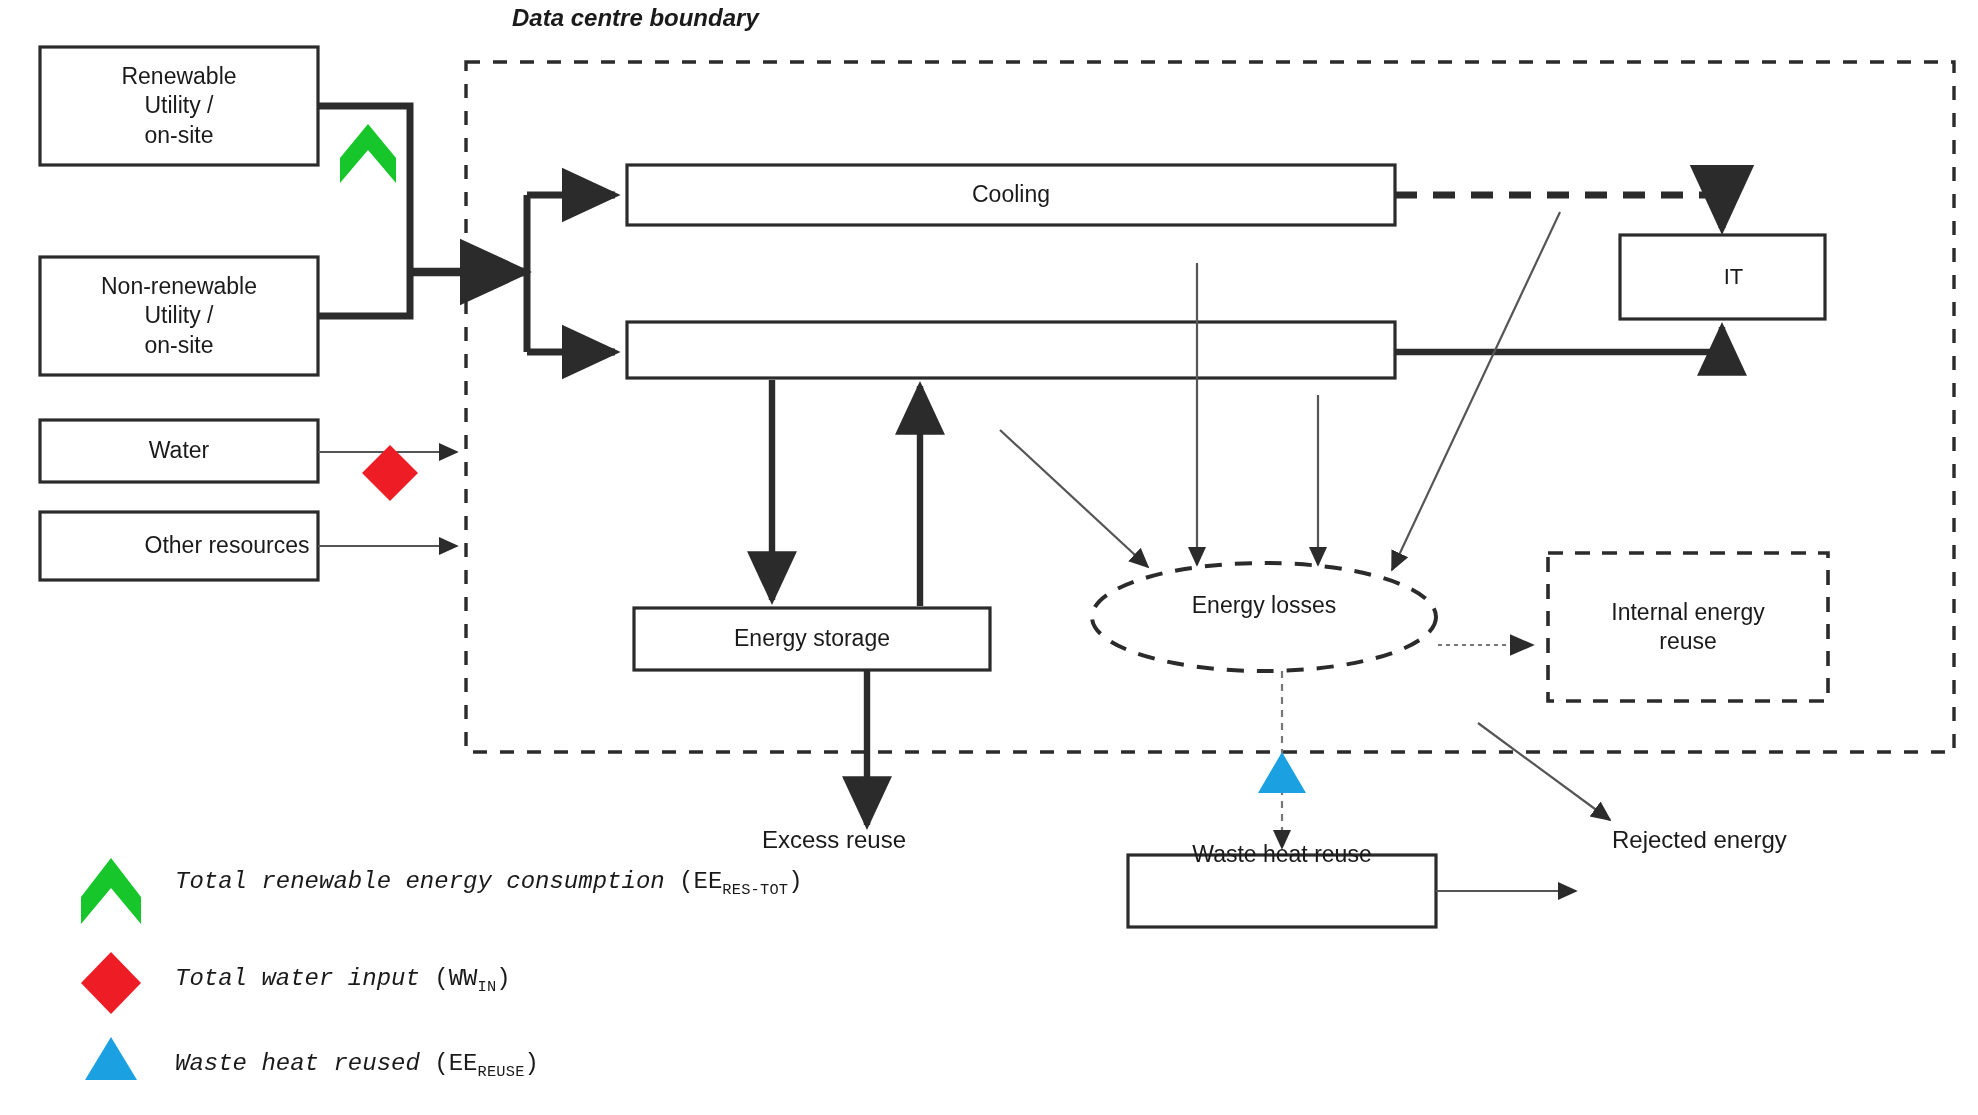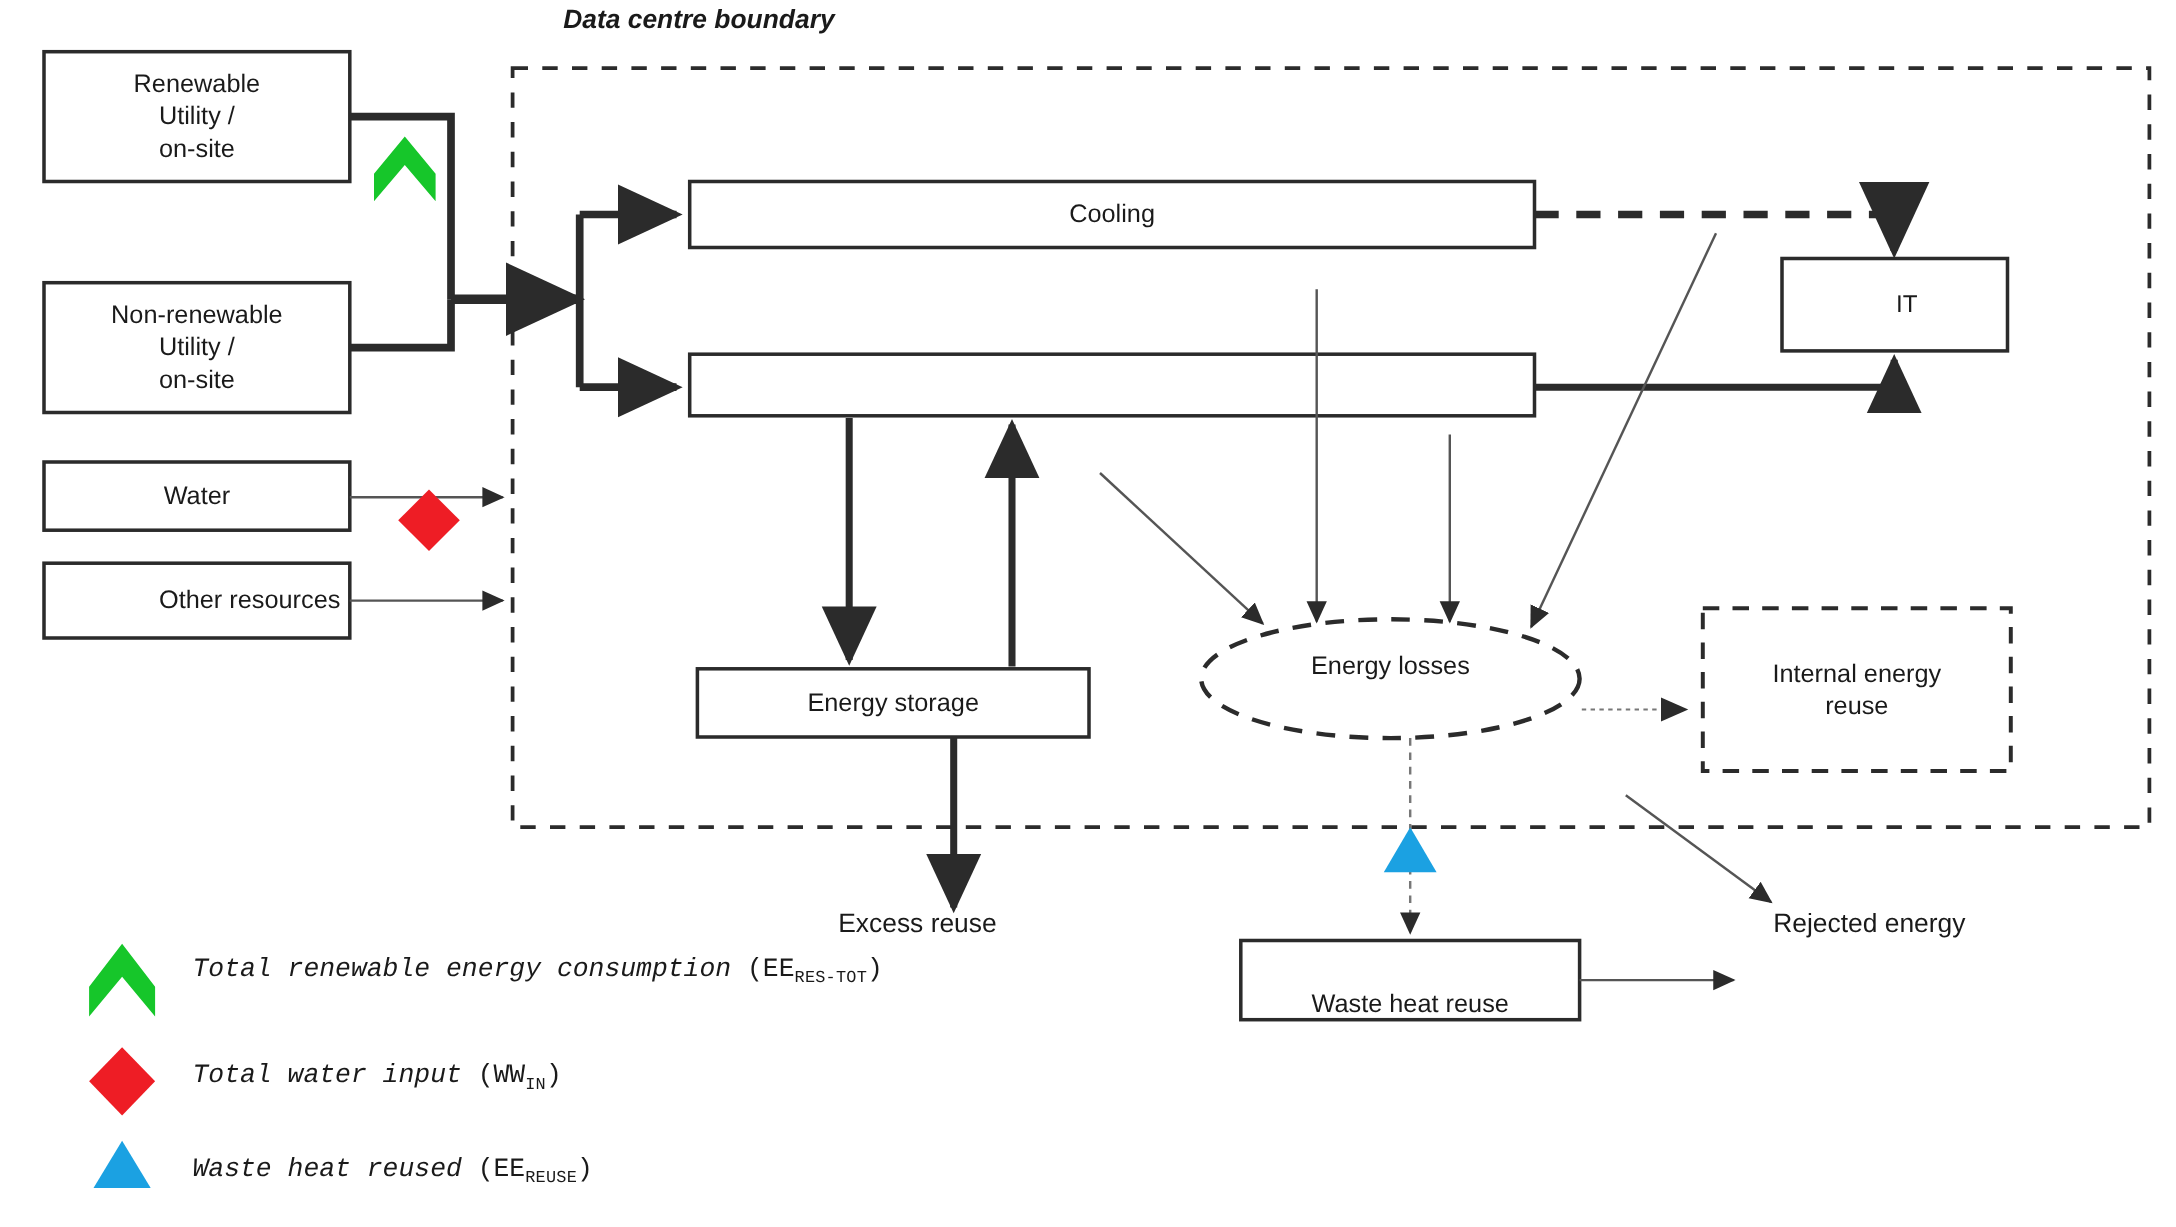--- a/index.html
+++ b/index.html
@@ -132,21 +132,21 @@
 
   <div class="nodeLabel" style="left:1620px;top:235px;width:205px;height:84px;font-size:22px;margin-left:11px;">IT</div>
 
   <div class="nodeLabel" style="left:634px;top:608px;width:356px;height:62px;font-size:23px;">Energy storage</div>
 
   <div class="nodeLabel" style="left:1092px;top:588px;width:344px;height:36px;font-size:23px;text-align:center;">Energy losses</div>
 
   <div class="nodeLabel" style="left:1548px;top:553px;width:280px;height:148px;font-size:23px;white-space:pre-line;">Internal energy
 reuse</div>
 
-  <div class="nodeLabel" style="left:1128px;top:877px;width:308px;height:72px;font-size:23px;">Waste heat reuse</div>
+  <div class="nodeLabel" style="left:1128px;top:819px;width:308px;height:72px;font-size:23px;">Waste heat reuse</div>
 
   <div class="freeLabel" style="left:762px;top:826px;font-size:24px;">Excess reuse</div>
 
   <div class="freeLabel" style="left:1612px;top:826px;font-size:24px;">Rejected energy</div>
 
   <div class="legendText" style="left:175px;top:868px;font-size:24px;">
     <span>Total renewable  energy consumption</span><span class="sym"> (E</span><span class="sym">E</span><sub>RES-TOT</sub><span class="sym">)</span>
   </div>
 
   <div class="legendText" style="left:175px;top:965px;font-size:24px;">

